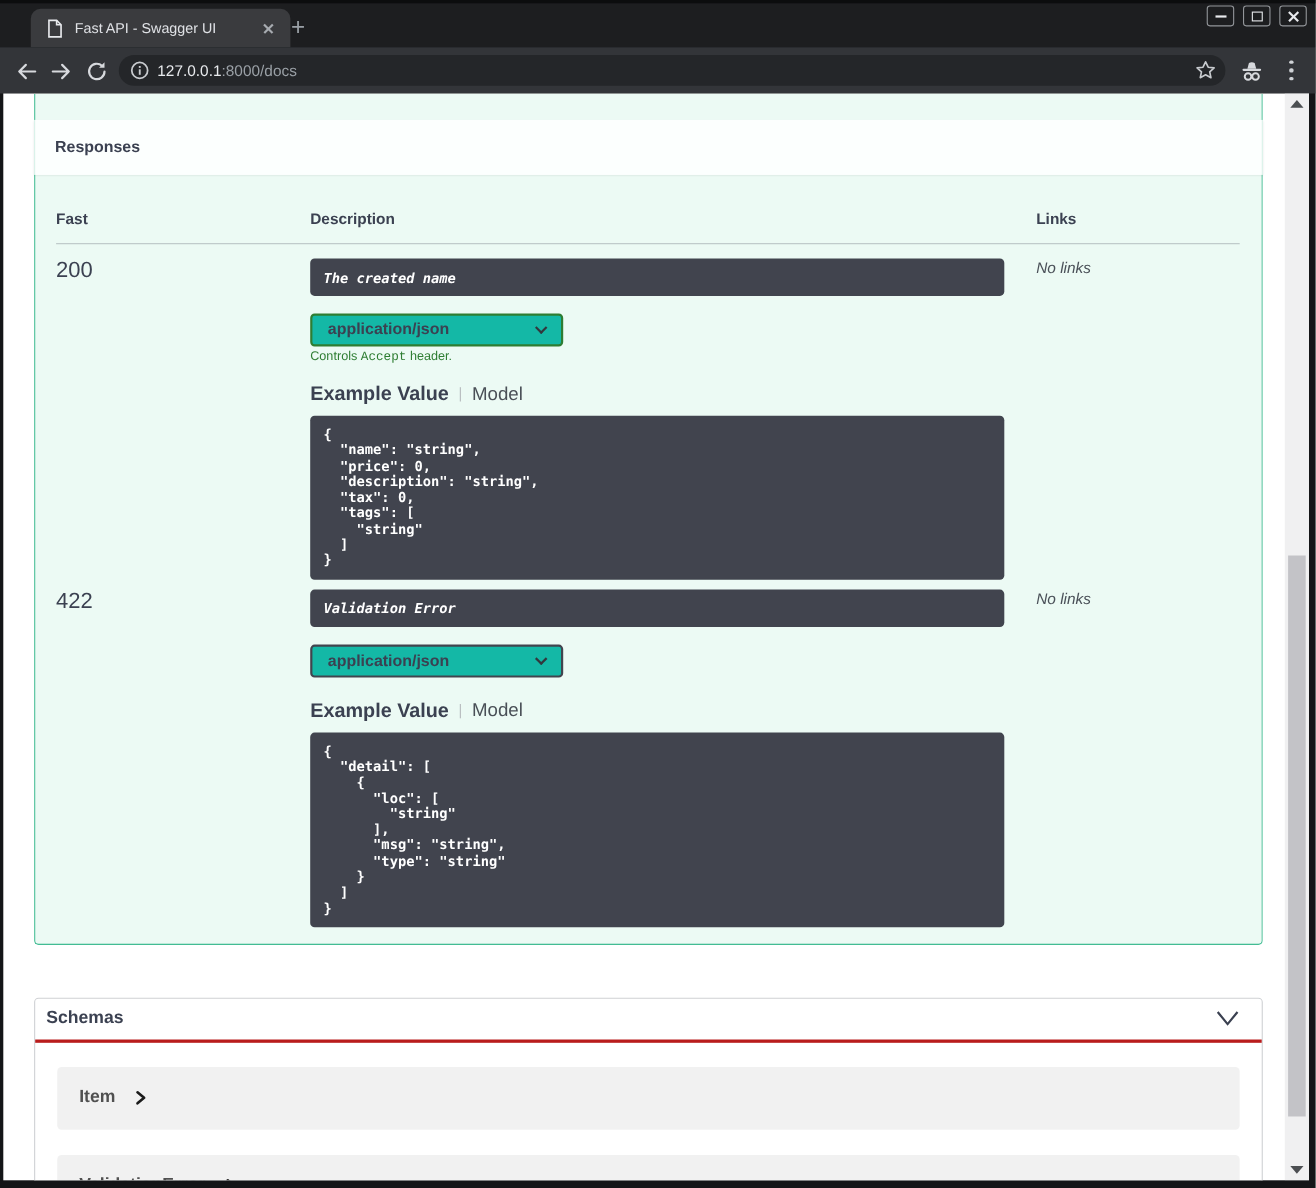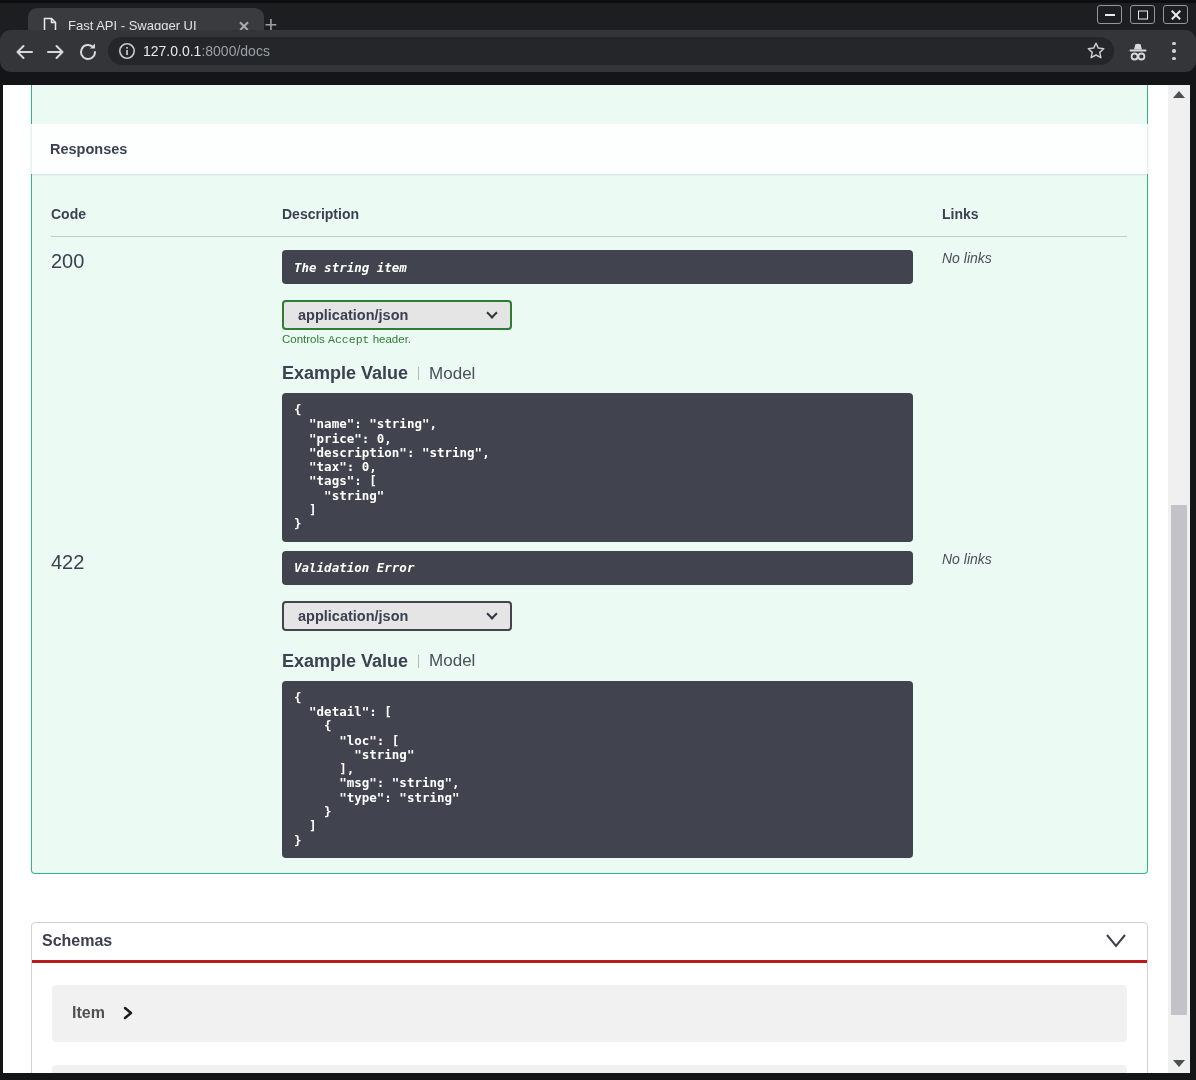--- a/index.html
+++ b/index.html
@@ -18,21 +18,21 @@
   .xbar.b { transform:translate(-50%,-50%) rotate(-45deg); }
   .newtab { position:absolute; left:258px; top:12px; width:26px; height:26px; color:#9aa0a6;
             font-size:22px; line-height:25px; text-align:center; font-weight:400; }
   .winctl { position:absolute; right:8px; top:5px; display:flex; gap:8px; }
   .winbtn { width:25px; height:19px; border:1px solid #93969a; border-radius:3px; position:relative; }
   .glyph-min { position:absolute; left:50%; top:50%; transform:translate(-50%,-50%); width:10px; height:2px; background:#e8eaed; }
   .glyph-max { position:absolute; left:50%; top:50%; transform:translate(-50%,-50%); width:10px; height:9px; border:1.5px solid #e8eaed; }
   .glyph-close { position:absolute; inset:0; }
   .glyph-close .xbar { background:#e8eaed; width:12px; height:1.8px; }
 
-  .toolbar { position:absolute; left:0; top:30px; width:1196px; height:42px; background:#333539;border-radius:11px; }
+  .toolbar { position:absolute; left:0; top:43px; width:1196px; height:42px; background:#333539; }
   .navbtn { position:absolute; top:11px; width:22px; height:22px; }
   .omnibox { position:absolute; left:108px; top:7px; width:1006px; height:28px; background:#242629;
              border-radius:14px; display:flex; align-items:center; padding:0 8px 0 10px; }
   .url-text { font-size:14px; margin-left:7px; flex:1; white-space:nowrap; overflow:hidden; }
   .url-host { color:#e8eaed; }
   .url-rest { color:#9aa0a6; }
   .kebab { position:absolute; right:20px; top:12px; width:4px; height:18px; display:flex; flex-direction:column; justify-content:space-between; align-items:center; }
   .kebab i { width:3.4px; height:3.4px; border-radius:50%; background:#cfd2d6; }
 
   
@@ -41,21 +41,21 @@
   .sb-arrow { position:absolute; left:50%; transform:translateX(-50%); width:0; height:0; }
   .sb-up { top:6px; border-left:6px solid transparent; border-right:6px solid transparent; border-bottom:7px solid #4c4f52; }
   .sb-down { bottom:6px; border-left:6px solid transparent; border-right:6px solid transparent; border-top:7px solid #4c4f52; }
   .sb-thumb { position:absolute; left:3px; width:16px; top:420px; height:510px; background:#c3c3c7; }
 
   .page { position:absolute; left:0; top:0; right:22px; }
   .container { width:1117px; margin-left:28px; }
 
   
   .opblock { background:rgba(73,204,144,0.1); border:1px solid #2fb588; border-top:none;
-             border-radius:0 0 4px 4px; padding-top:39px; }
+             border-radius:0 0 4px 4px; padding-top:24px; }
   .section-header { background:rgba(255,255,255,0.85); height:50px; display:flex; align-items:center;
                     padding-left:19px; margin:0 -1px; box-shadow:0 1px 2px rgba(0,0,0,0.1); }
   .section-header h4 { font-size:14.5px; font-weight:700; color:#3b4151; }
 
   .resp-table { padding:0 20px 15px 19px; }
   .thead { display:flex; padding:32px 0 14px 0; border-bottom:1px solid rgba(59,65,81,0.25); }
   .col-code { width:231px; flex:none; }
   .col-desc { width:660px; flex:none; }
   .col-links { flex:1; }
   .thead div { font-size:14px; font-weight:700; color:#3b4151; }
@@ -63,21 +63,21 @@
   .trow .code-val { font-size:20px; color:#3b4151; }
   .row200 { padding-top:13px; }
   .row422 { padding-top:9px; }
   .links-val { font-size:14px; font-style:italic; color:#4a5058; }
 
   .md-box { width:631px; height:34px; background:#41444e; border-radius:4px; display:flex; align-items:center;
             padding:0 12px; }
   .md-box span { color:#fff; font-family:"DejaVu Sans Mono", monospace; font-style:italic; font-weight:700; font-size:12.5px; }
 
   .select-wrap { position:relative; width:230px; height:30px; margin-top:16px; }
-  .fake-select { width:100%; height:100%; background:#e5e5e5; border-radius:4px; display:flex; align-items:center;
+  .fake-select { width:100%; height:100%; background:#14b8a6; border-radius:4px; display:flex; align-items:center;
                  padding-left:14px; font-size:14.5px; font-weight:700; color:#3b4151; }
   .sel-green { border:2px solid #2e7d32; }
   .sel-dark { border:2px solid #41444e; }
   .sel-chev { position:absolute; right:16px; top:9px; width:8px; height:8px;
               border-right:2px solid #33373d; border-bottom:2px solid #33373d; transform:rotate(45deg); }
   .accept-note { margin-top:3px; font-size:11.5px; color:#2e7d32; }
   .accept-note code { font-family:Liberation Mono, monospace; font-size:11.5px; }
 
   .tabs { display:flex; align-items:center; margin-top:17px; }
   .tabs .t-example { font-size:18px; font-weight:700; color:#3b4151; }
@@ -189,30 +189,30 @@
   <div class="page">
     <div class="container">
 
       <section class="opblock">
         <div class="section-header">
           <h4>Responses</h4>
         </div>
 
         <div class="resp-table">
           <div class="thead">
-            <div class="col-code">Code</div>
+            <div class="col-code">Fast</div>
             <div class="col-desc">Description</div>
             <div class="col-links">Links</div>
           </div>
 
           <div class="trow row200">
             <div class="col-code code-val">200</div>
             <div class="col-desc">
               <div class="md-box">
-                <span>The string item</span>
+                <span>The created name</span>
               </div>
               <div class="select-wrap">
                 <div class="fake-select sel-green">application/json</div>
                 <i class="sel-chev"></i>
               </div>
               <div class="accept-note"><span>Controls </span><code>Accept</code><span> header.</span></div>
               <div class="tabs">
                 <span class="t-example">Example Value</span>
                 <span class="t-sep"></span>
                 <span class="t-model">Model</span>

